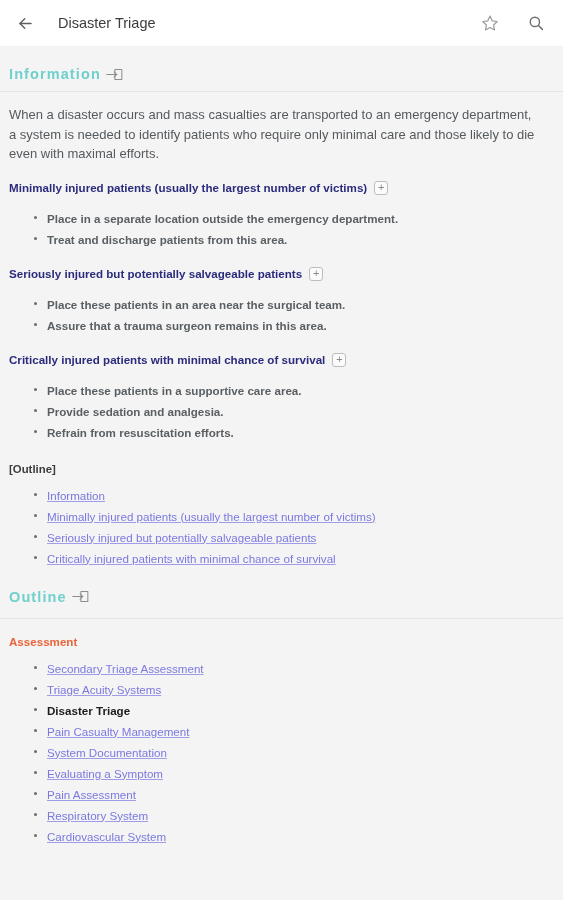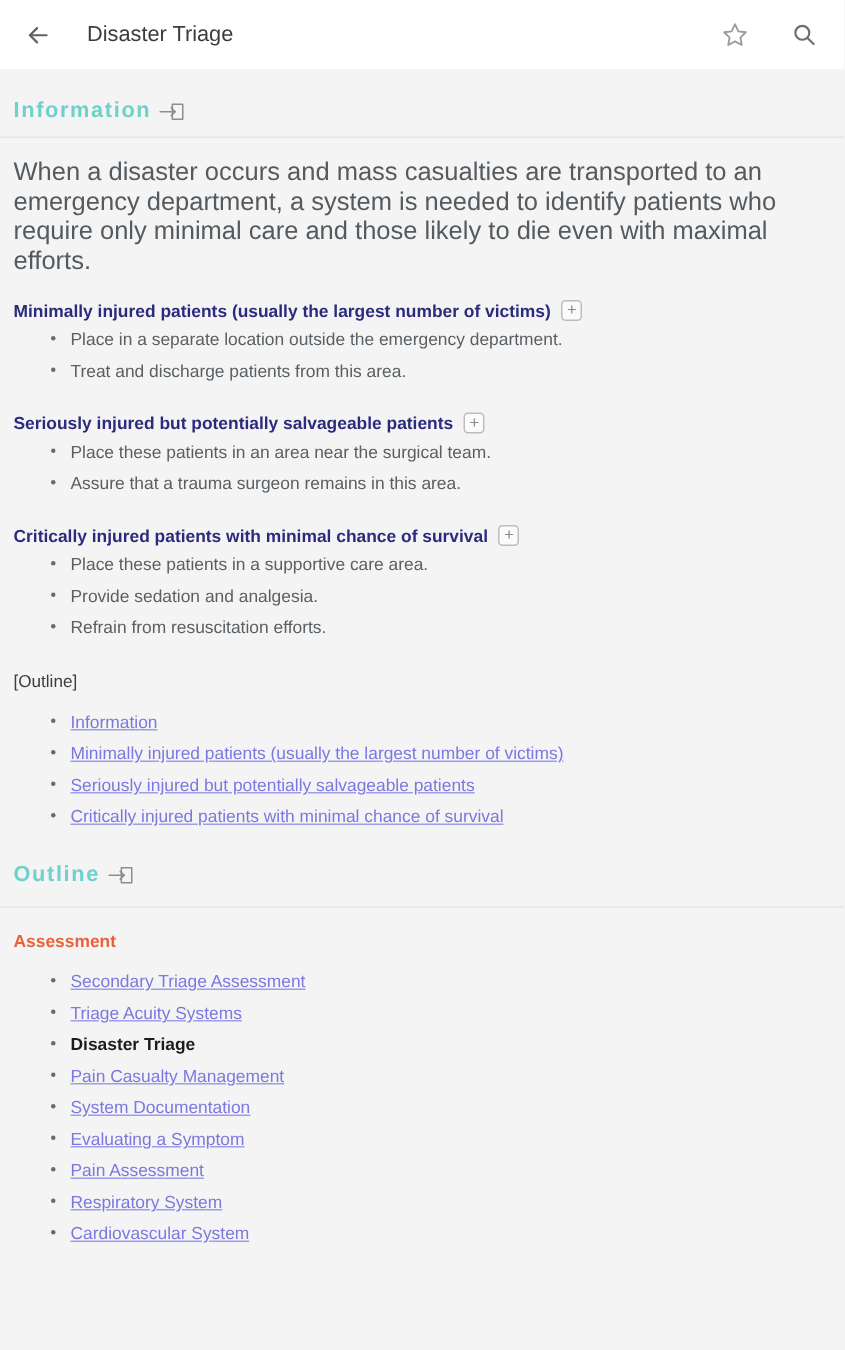--- a/index.html
+++ b/index.html
@@ -62,21 +62,21 @@
   }
   .section-head .goto { color: #8b8b8b; display: flex; align-items: center; }
   .rule {
     border: 0;
     border-top: 1px solid #e6e6e6;
     margin: 0 0 0 0;
   }
 
   
   .para {
-    font-size: 17px;
+    font-size: 13px;
     line-height: 19.5px;
     color: #555a5e;
     padding-top: 13px;
     padding-bottom: 2px;
   }
 
   
   .subhead {
     display: flex;
     align-items: center;
@@ -96,23 +96,24 @@
     background: #fbfbfb;
     display: flex; align-items: center; justify-content: center;
     color: #888;
     font-size: 11px;
     line-height: 1;
     flex: 0 0 auto;
   }
 
   
   ul.bul {
-    margin: 0 0 2px 0;
+    margin: 11px 0 2px 0;
     padding-left: 38px;
     list-style: none;
+    font-weight: bold;
   }
   ul.bul li {
     font-size: 11.6px;
     line-height: 15px;
     color: #5a5f63;
     padding: 3px 0;
     position: relative;
   }
   ul.bul li::before {
     content: "";
@@ -120,20 +121,21 @@
     left: -13px; top: 8px;
     width: 3px; height: 3px;
     background: #6a6a6a;
     border-radius: 50%;
   }
 
   .plain-label {
     font-size: 11.4px;
     color: #3d3d3d;
     padding-top: 18px;
+    font-weight: bold;
   }
 
   ul.links { margin: 10px 0 0 0; padding-left: 38px; list-style: none; }
   ul.links li {
     padding: 3px 0;
     position: relative;
     font-size: 11.6px;
     line-height: 15px;
   }
   ul.links li::before {

